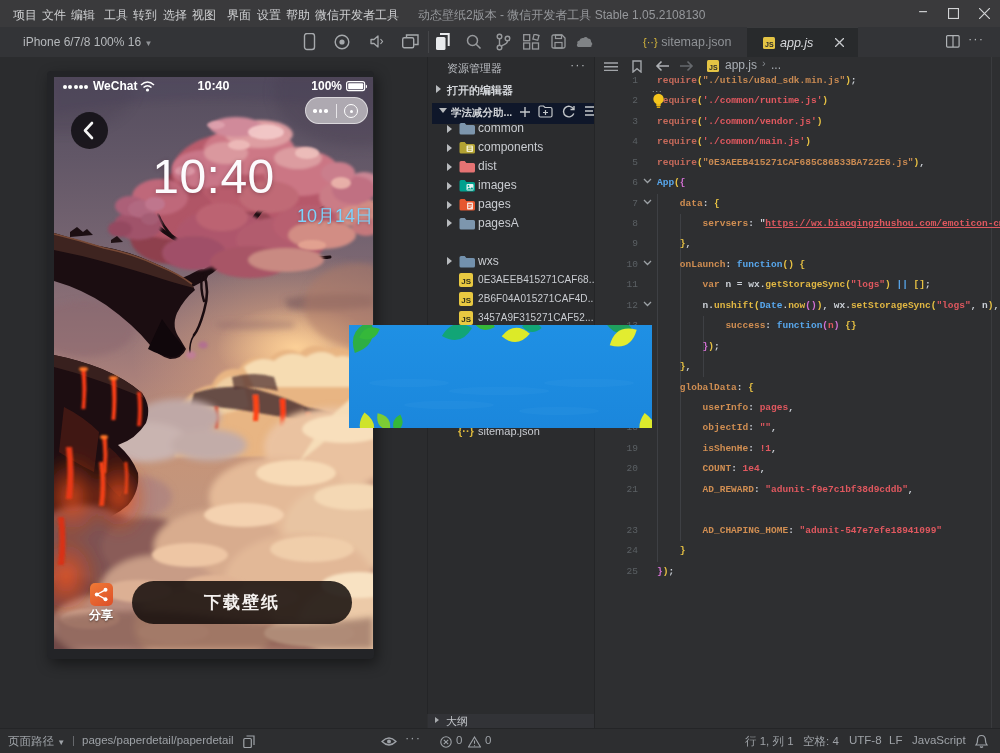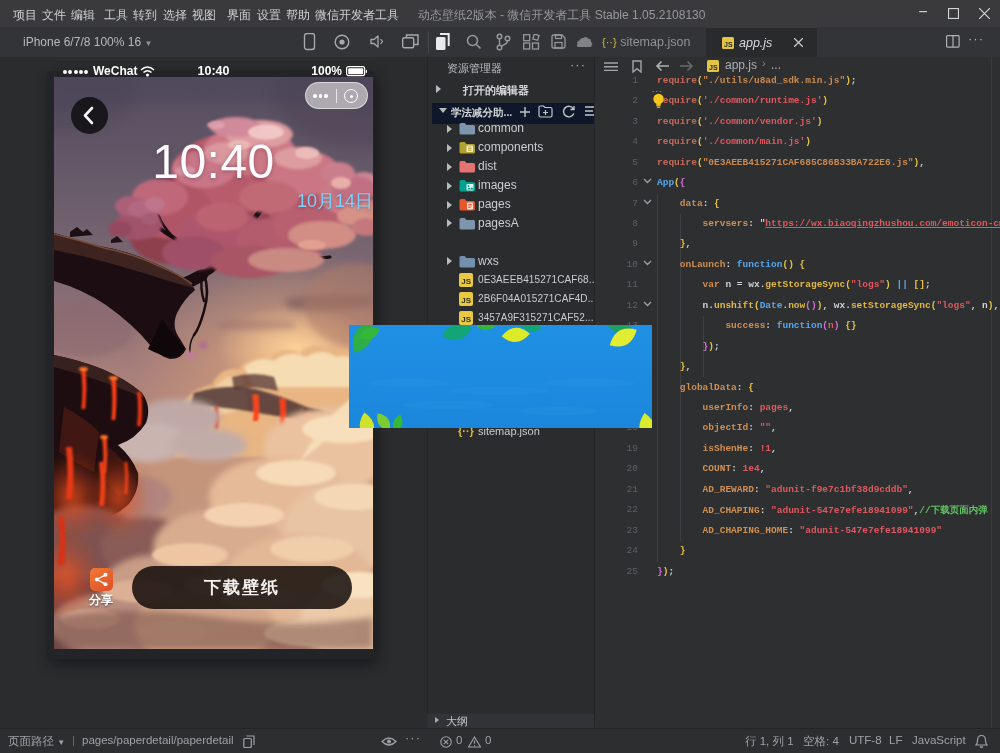--- a/index.html
+++ b/index.html
@@ -5,21 +5,21 @@
 .abs{position:absolute;}
 #titlebar{position:absolute;left:0;top:0;width:1000px;height:27px;background:#3a3a3c;color:#cfd0d2;font-size:12px;}
 #titlebar .menu{position:absolute;top:7px;white-space:nowrap;}
 #row2{position:absolute;left:0;top:27px;width:1000px;height:30px;background:#333437;}
 #sim{position:absolute;left:0;top:57px;width:427px;height:671px;background:#2b2c2e;}
 #explorer{position:absolute;left:427px;top:57px;width:167px;height:657px;background:#2b2c2e;border-left:1px solid #242527;}
 #editor{position:absolute;left:594px;top:57px;width:406px;height:671px;background:#2e2f31;border-left:1px solid #242527;}
 #statusbar{position:absolute;left:0;top:728px;width:1000px;height:25px;background:#2d2e30;border-top:1px solid #242527;color:#9ea2a7;font-size:11.5px;}
 .wbtn{position:absolute;top:0;width:30px;height:27px;color:#d2d3d5;text-align:center;line-height:27px;font-size:14px;}
 .ticon{position:absolute;top:4px;}
-.tab{position:absolute;top:0;height:30px;font-size:12.5px;color:#8f9296;}
+.tab{position:absolute;top:0;height:30px;font-size:12.5px;color:#8f9296;margin-left:41px;}
 .trow{position:absolute;left:0;width:167px;height:19px;font-size:12px;color:#c9ccd1;white-space:nowrap;overflow:hidden;}
 .trow .lbl{position:absolute;left:50px;top:2px;}
 .chev{position:absolute;left:19px;top:5.5px;width:0;height:0;border-left:5px solid #b8bbbe;border-top:4px solid transparent;border-bottom:4px solid transparent;}
 .codeline{position:absolute;left:0;width:406px;height:20.45px;white-space:pre;font-family:"Liberation Mono",monospace;font-size:9.5px;font-weight:700;}
 .lnum{position:absolute;left:0;top:4px;width:43px;text-align:right;color:#5b6064;font-size:9.5px;font-weight:400;font-family:"Liberation Mono",monospace;}
 .ctext{position:absolute;left:62px;top:4px;}
 .o{color:#d08e52;}.r{color:#e0585f;}.so{color:#c98a52;}.y{color:#e2b843;}.b{color:#58a8ee;}.w{color:#ccd1d7;}.g{color:#63c463;}
 .gold{color:#e8c243;}.mag{color:#d470d4;}.req{color:#c4695a;}
 </style></head><body>
 <div id="titlebar">
@@ -319,21 +319,21 @@
 <ellipse cx="160" cy="508" rx="30" ry="10" fill="#e0b494"></ellipse>
 </g>
 <path d="M0,540 Q80,528 160,540 Q240,552 319,540 L319,572 L0,572 Z" fill="#6f4842" opacity="0.5" filter="url(#b3)"></path>
 <path d="M0,0 L319,0 L319,36 Q160,8 0,36 Z" fill="#46405a" opacity="0.28" filter="url(#b3)"></path>
 <ellipse cx="305" cy="15" rx="85" ry="55" fill="#484052" opacity="0.4" filter="url(#b6)"></ellipse>
 <ellipse cx="10" cy="10" rx="70" ry="45" fill="#484052" opacity="0.3" filter="url(#b6)"></ellipse>
 </svg>
 </div>
 </div>
 
-<div class="abs" style="left:54px;top:62px;width:319px;height:420px;color:#fff;">
+<div class="abs" style="left:54px;top:77px;width:319px;height:420px;color:#fff;">
 <div class="abs" style="left:9px;top:7.5px;width:25px;height:5px">
 <span class="abs" style="left:0;top:0;width:4px;height:4px;border-radius:50%;background:#fff"></span>
       <span class="abs" style="left:5.3px;top:0;width:4px;height:4px;border-radius:50%;background:#fff"></span>
       <span class="abs" style="left:10.6px;top:0;width:4px;height:4px;border-radius:50%;background:#fff"></span>
       <span class="abs" style="left:15.9px;top:0;width:4px;height:4px;border-radius:50%;background:#fff"></span>
       <span class="abs" style="left:21.2px;top:0;width:4px;height:4px;border-radius:50%;background:#fff"></span>
 </div>
 <span class="abs" style="left:39px;top:2px;font-size:12px;font-weight:bold">WeChat</span>
 <svg class="abs" style="left:86px;top:4px" width="15" height="11">
       <path d="M1,4 Q7.5,-2 14,4" fill="none" stroke="#fff" stroke-width="1.6"></path>
@@ -371,21 +371,21 @@
       </svg>
 </div>
 <div class="abs" style="left:23px;top:530px;width:48px;text-align:center;font-size:12px;font-weight:bold;color:#fff;text-shadow:0 1px 2px rgba(0,0,0,0.5)">分享</div>
 <div class="abs" style="left:78px;top:504px;width:220px;height:43px;border-radius:21.5px;background:rgba(16,9,8,0.84);text-align:center;line-height:43px;font-size:17px;font-weight:bold;color:#f4f1ef;letter-spacing:2px">下载壁纸</div>
 </div>
 <div id="explorer">
 <span class="abs" style="left:19px;top:4px;font-size:11px;color:#bcbfc4">资源管理器</span>
 <span class="abs" style="left:142px;top:0px;font-size:13px;color:#b0b3b6;letter-spacing:1px">···</span>
 <div class="abs" style="left:0;top:25px;width:167px;height:20px;font-size:11.5px;font-weight:bold;color:#d2d5d9">
 <span class="abs" style="left:8px;top:3px;width:0;height:0;border-left:5px solid #b8bbbe;border-top:4px solid transparent;border-bottom:4px solid transparent"></span>
-<span class="abs" style="left:35px;top:1px;font-size:11px">打开的编辑器</span>
+<span class="abs" style="left:19px;top:1px;font-size:11px">打开的编辑器</span>
 </div>
 <div class="abs" style="left:4px;top:46px;width:167px;height:21px;background:#0f172a;font-size:11.5px;font-weight:bold;color:#d2d5d9">
 <span class="abs" style="left:7px;top:5px;width:0;height:0;border-top:5px solid #b8bbbe;border-left:4px solid transparent;border-right:4px solid transparent"></span>
 <span class="abs" style="left:19px;top:3px;font-size:10.5px">学法减分助...</span>
 <svg class="abs" style="left:87px;top:3px" width="12" height="12">
         <path d="M6,1 L6,11 M1,6 L11,6" stroke="#c4c7ca" stroke-width="1.4"></path>
       </svg>
 <svg class="abs" style="left:106px;top:2px" width="15" height="13">
         <path d="M1,2.5 q0,-1.5 1.5,-1.5 l3,0 l1.5,1.5 l5.5,0 q1.5,0 1.5,1.5 l0,6.5 q0,1.5 -1.5,1.5 l-10,0 q-1.5,0 -1.5,-1.5 Z" fill="none" stroke="#c4c7ca" stroke-width="1.2"></path>
         <path d="M7.5,5 L7.5,10 M5,7.5 L10,7.5" stroke="#c4c7ca" stroke-width="1.2"></path>
@@ -519,21 +519,20 @@
 <div class="codeline" style="top:238.75px"><span class="lnum">12</span><span class="ctext"><span class="w">        </span><span class="w">n.</span><span class="y">unshift</span><span class="gold">(</span><span class="b">Date</span><span class="w">.</span><span class="y">now</span><span class="mag">()</span><span class="gold">)</span><span class="w">, wx.</span><span class="y">setStorageSync</span><span class="gold">(</span><span class="r">"logs"</span><span class="w">, n</span><span class="gold">)</span><span class="w">,</span></span></div>
 <div class="codeline" style="top:259.20px"><span class="lnum">13</span><span class="ctext"><span class="w">            </span><span class="o">success</span><span class="w">: </span><span class="b">function</span><span class="mag">(</span><span class="r">n</span><span class="mag">)</span><span class="w"> </span><span class="gold">{}</span></span></div>
 <div class="codeline" style="top:279.65px"><span class="lnum">14</span><span class="ctext"><span class="w">        </span><span class="mag">}</span><span class="gold">)</span><span class="w">;</span></span></div>
 <div class="codeline" style="top:300.10px"><span class="lnum">15</span><span class="ctext"><span class="w">    </span><span class="gold">}</span><span class="w">,</span></span></div>
 <div class="codeline" style="top:320.55px"><span class="lnum">16</span><span class="ctext"><span class="w">    </span><span class="o">globalData</span><span class="w">: </span><span class="gold">{</span></span></div>
 <div class="codeline" style="top:341.00px"><span class="lnum">17</span><span class="ctext"><span class="w">        </span><span class="o">userInfo</span><span class="w">: </span><span class="r">pages</span><span class="w">,</span></span></div>
 <div class="codeline" style="top:361.45px"><span class="lnum">18</span><span class="ctext"><span class="w">        </span><span class="o">objectId</span><span class="w">: </span><span class="r">""</span><span class="w">,</span></span></div>
 <div class="codeline" style="top:381.90px"><span class="lnum">19</span><span class="ctext"><span class="w">        </span><span class="o">isShenHe</span><span class="w">: </span><span class="r">!1</span><span class="w">,</span></span></div>
 <div class="codeline" style="top:402.35px"><span class="lnum">20</span><span class="ctext"><span class="w">        </span><span class="o">COUNT</span><span class="w">: </span><span class="r">1e4</span><span class="w">,</span></span></div>
 <div class="codeline" style="top:422.80px"><span class="lnum">21</span><span class="ctext"><span class="w">        </span><span class="o">AD_REWARD</span><span class="w">: </span><span class="r">"adunit-f9e7c1bf38d9cddb"</span><span class="w">,</span></span></div>
-<div class="codeline" style="top:443.25px"><span class="lnum">22</span><span class="ctext"><span class="w">        </span><span class="o">AD_CHAPING</span><span class="w">: </span><span class="r">"adunit-547e7efe18941099"</span><span class="w">,</span><span class="g">//下载页面内弹</span></span></div>
 <div class="codeline" style="top:463.70px"><span class="lnum">23</span><span class="ctext"><span class="w">        </span><span class="o">AD_CHAPING_HOME</span><span class="w">: </span><span class="r">"adunit-547e7efe18941099"</span></span></div>
 <div class="codeline" style="top:484.15px"><span class="lnum">24</span><span class="ctext"><span class="w">    </span><span class="gold">}</span></span></div>
 <div class="codeline" style="top:504.60px"><span class="lnum">25</span><span class="ctext"><span class="mag">}</span><span class="gold">)</span><span class="w">;</span></span></div>
 <svg class="abs" style="left:48px;top:121.05px" width="9" height="6">
       <path d="M1,1 L4.5,4.5 L8,1" fill="none" stroke="#9da2a6" stroke-width="1.3"></path>
     </svg>
 <svg class="abs" style="left:48px;top:141.50px" width="9" height="6">
       <path d="M1,1 L4.5,4.5 L8,1" fill="none" stroke="#9da2a6" stroke-width="1.3"></path>
     </svg>
 <svg class="abs" style="left:48px;top:202.85px" width="9" height="6">

